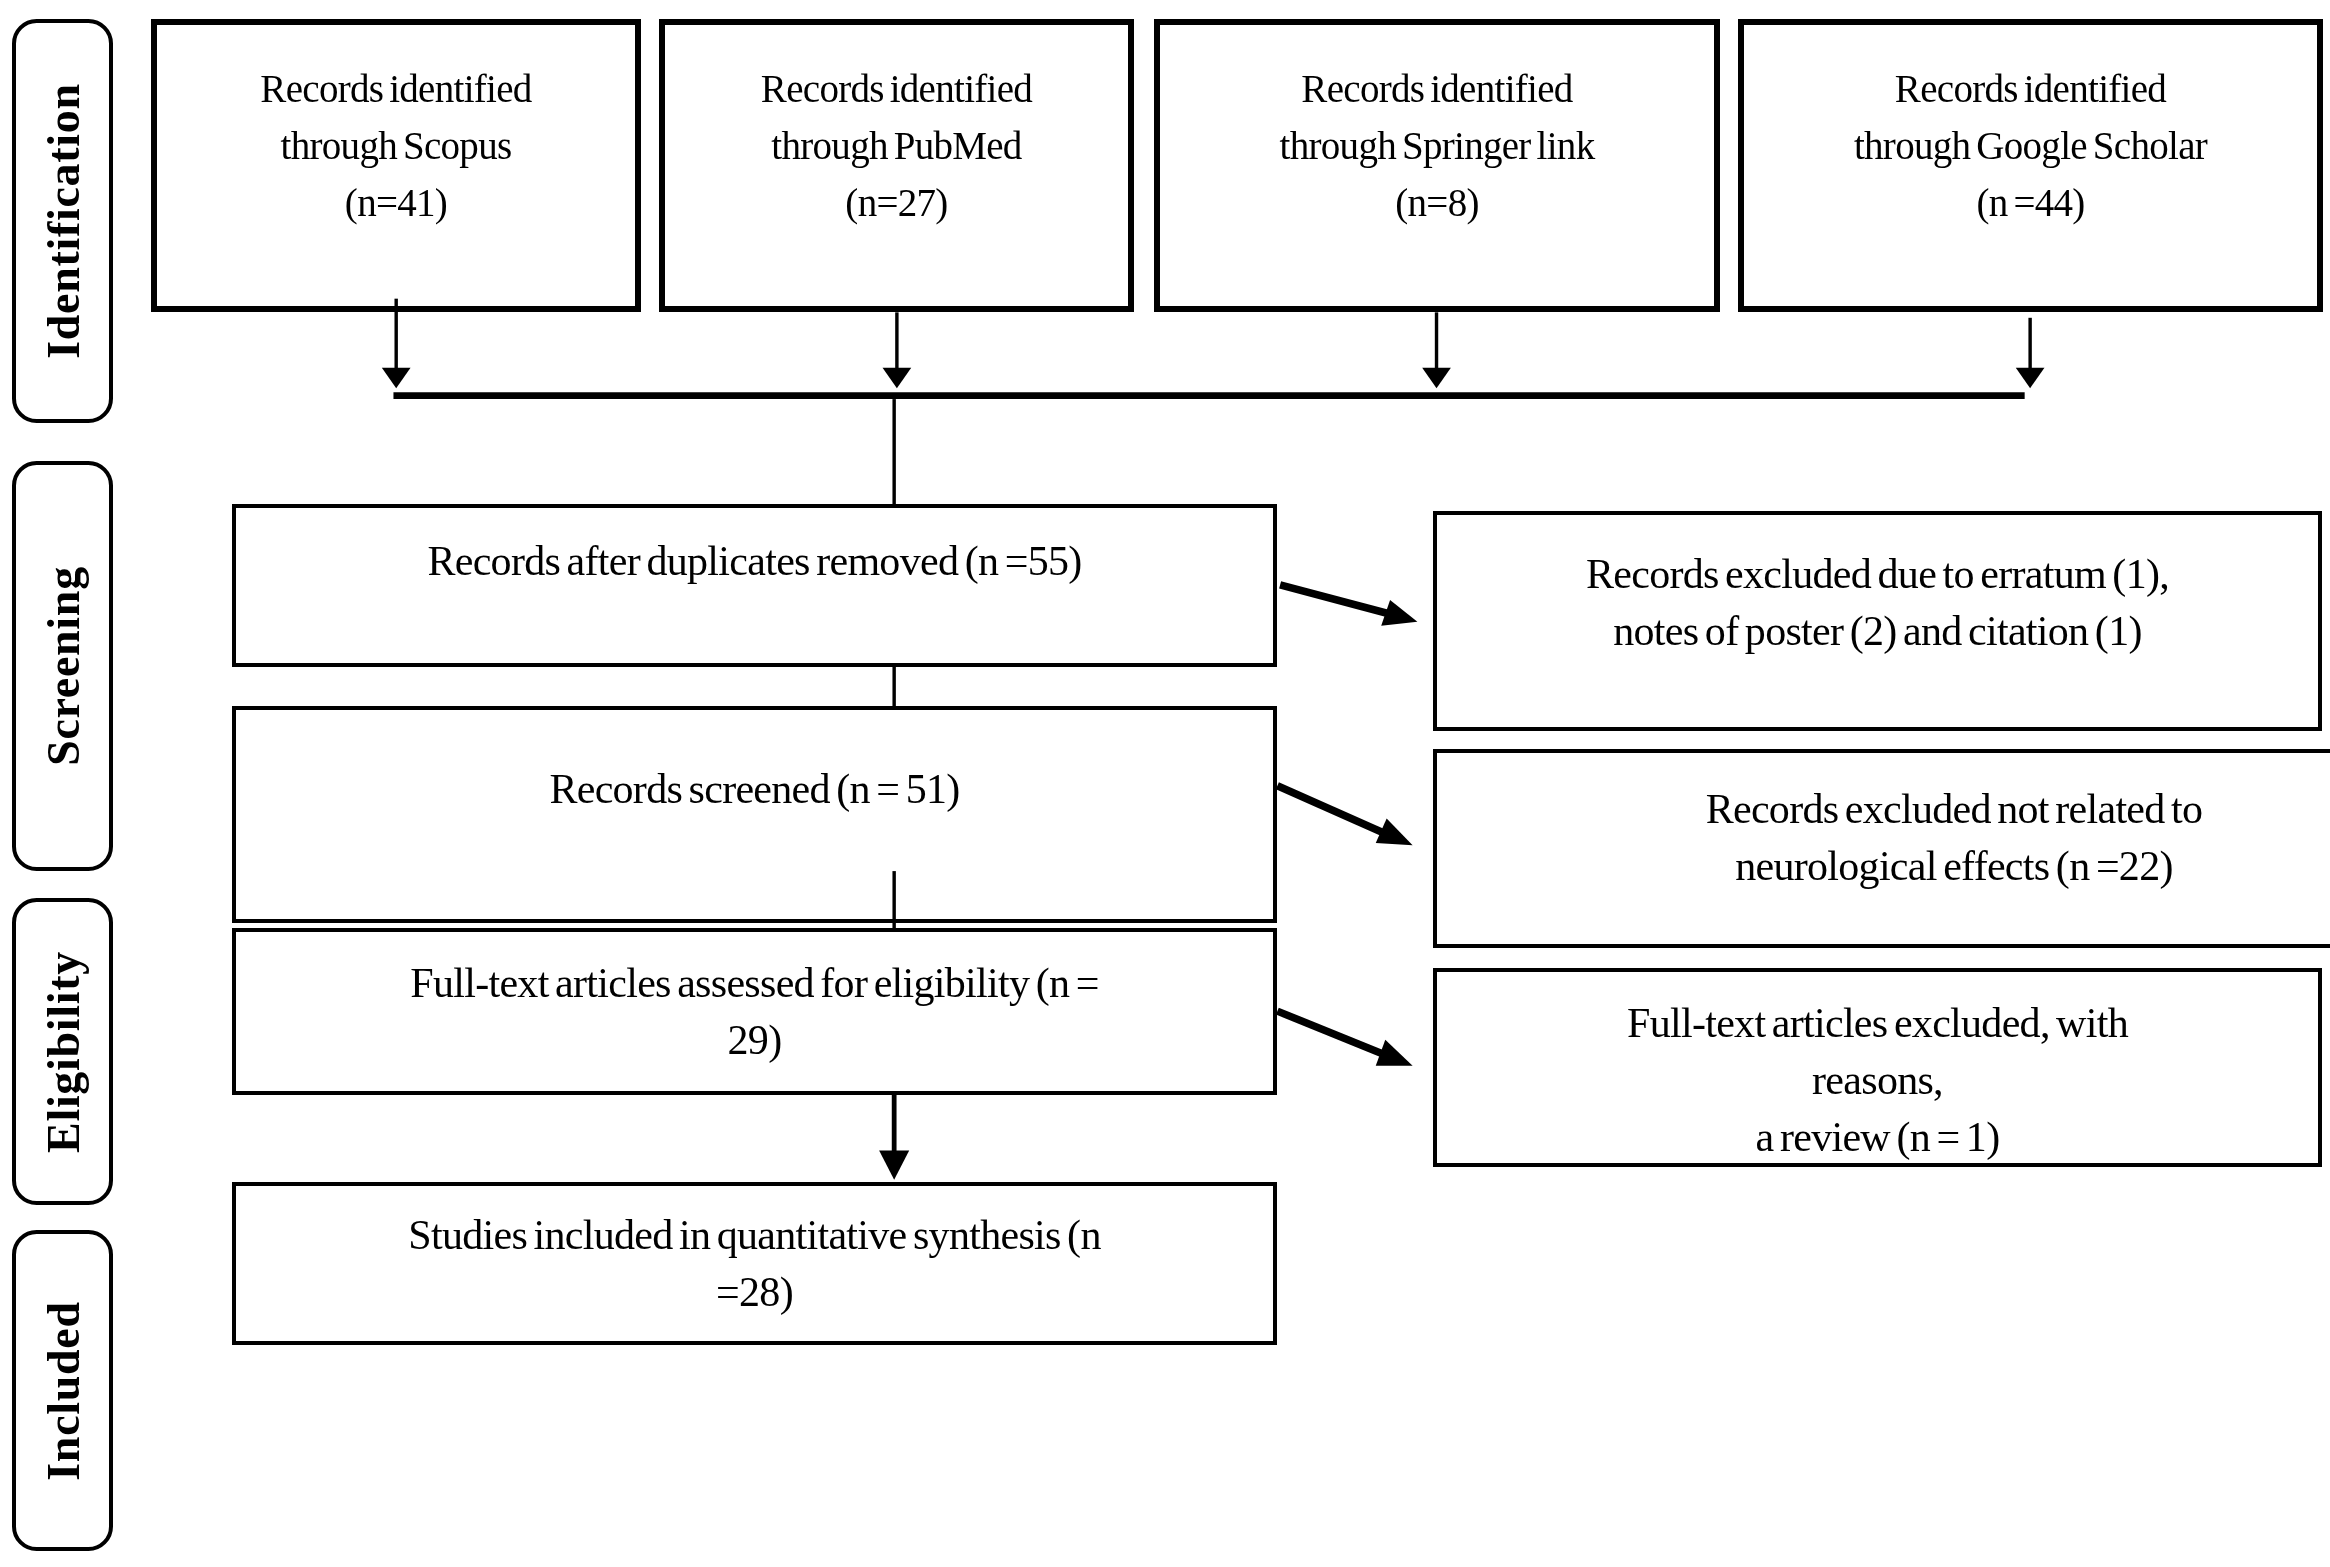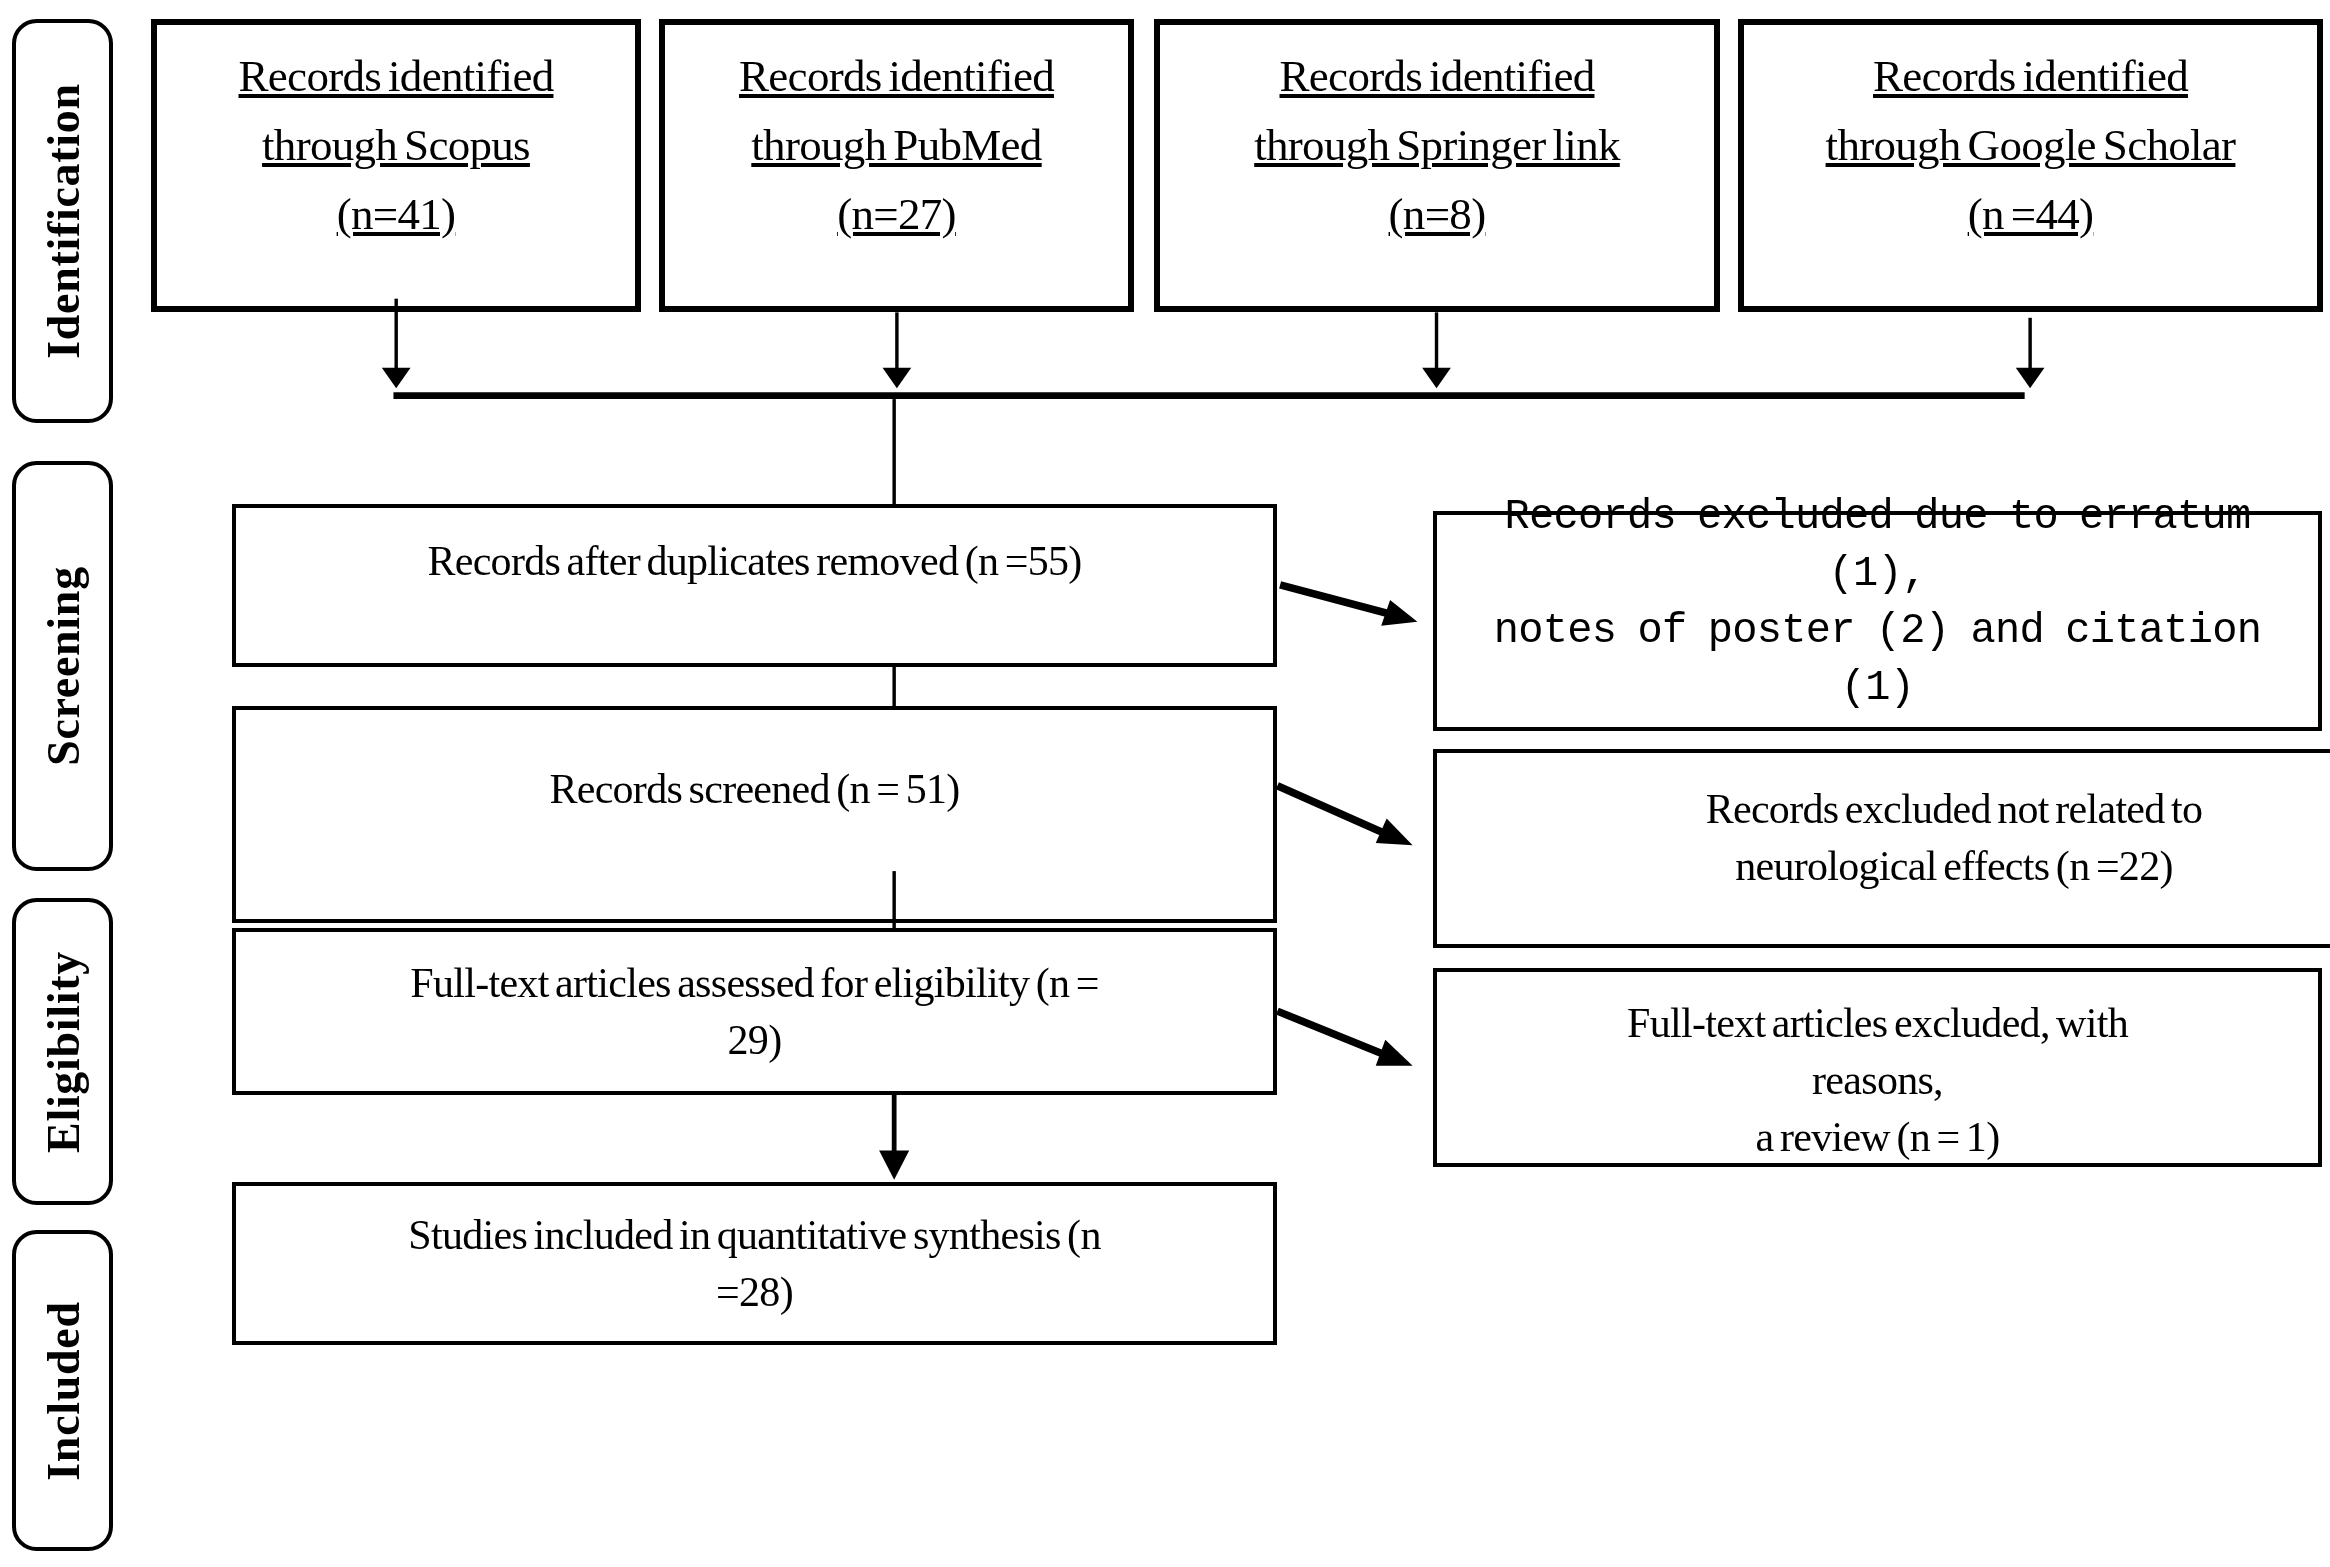--- a/index.html
+++ b/index.html
@@ -25,21 +25,21 @@
   }
   .box .txt {
     white-space: pre-line;
     font-size: 42px;
     line-height: 57px;
     letter-spacing: -0.7px;
     word-spacing: -0.08em;
     padding: 0 13.7px;
   }
   .source-box { border-width: 6.1px; }
-  .source-box .txt { font-size: 45px; line-height: 69px; text-decoration: underline; }
+  .source-box .txt { font-size: 39px; line-height: 57px; }
   .stage-box {
     position: absolute;
     background: #ffffff;
     border: 4.1px solid #000000;
     border-radius: 24.6px;
     box-sizing: border-box;
   }
   .stage-box .rot {
     position: absolute;
     left: 50%;
@@ -107,21 +107,21 @@
   </div>
   <div class="box" style="left:232px; top:928px; width:1045px; height:167px;">
     <div class="txt">Full-text articles assessed for eligibility (n =
 29)</div>
   </div>
   <div class="box" style="left:232px; top:1182px; width:1045px; height:163px;">
     <div class="txt">Studies included in quantitative synthesis (n
 =28)</div>
   </div>
 
-  <div class="box" style="left:1433px; top:511px; width:889px; height:220px; padding-bottom:36px;font-family:Liberation Mono, monospace;">
+  <div class="box" style="left:1433px; top:511px; width:889px; height:220px; padding-bottom:36px;">
     <div class="txt">Records excluded due to erratum (1),
 notes of poster (2) and citation (1)</div>
   </div>
   <div class="box" style="left:1433px; top:749px; width:1042px; height:199px; padding-bottom:20.5px;">
     <div class="txt">Records excluded not related to
 neurological effects (n =22)</div>
   </div>
   <div class="box" style="left:1433px; top:968px; width:889px; height:199px; padding-top:26px;">
     <div class="txt">Full-text articles excluded, with
 reasons,

